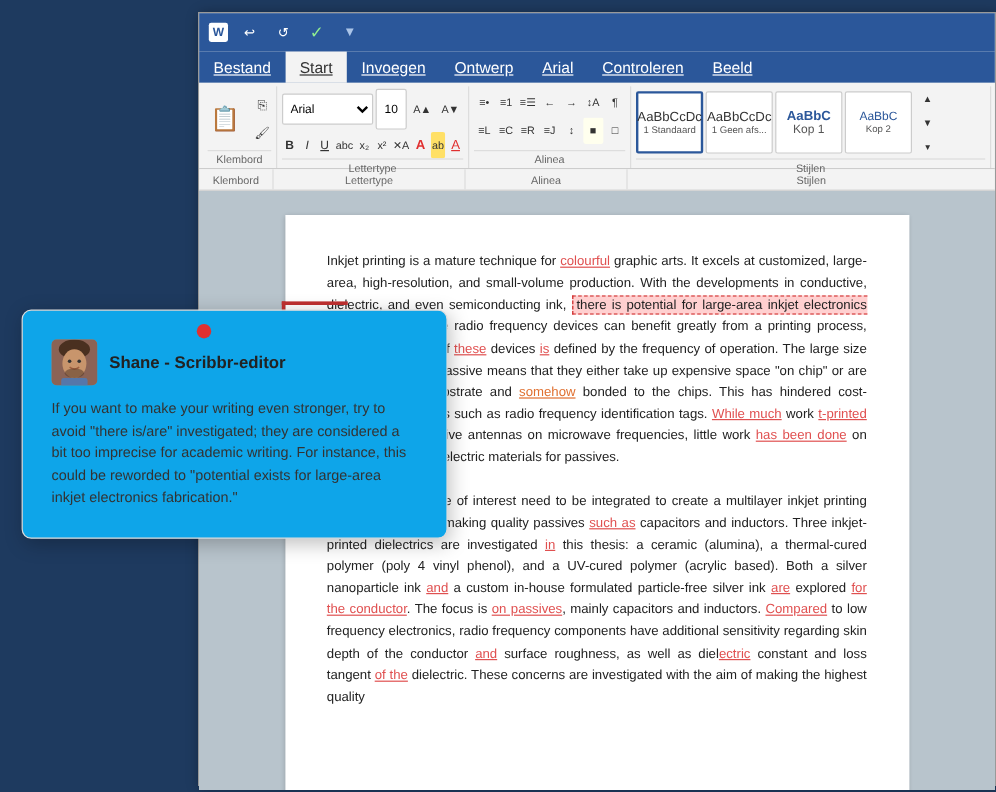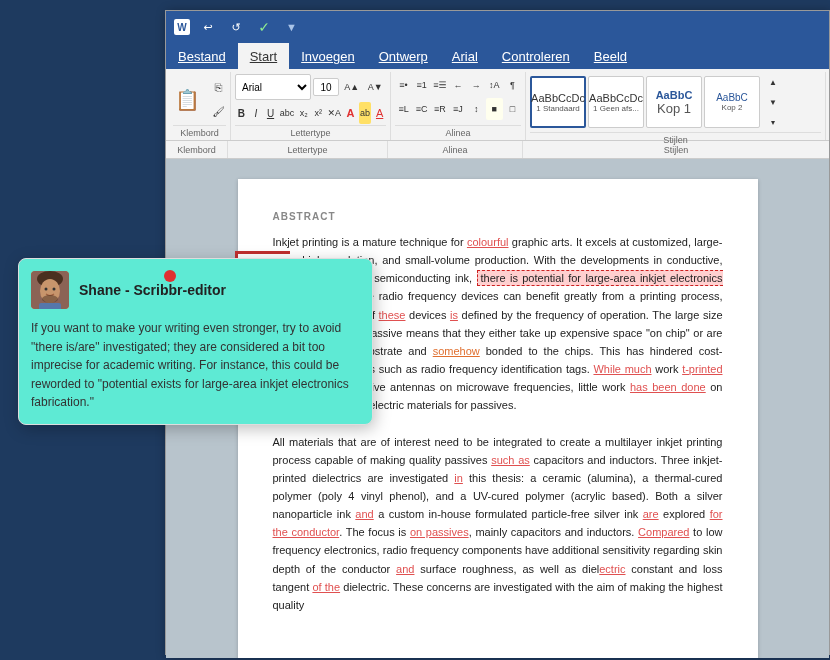--- a/index.html
+++ b/index.html
@@ -81,21 +81,21 @@
     .ribbon-select {
       font-size: 10px;
       height: 26px;
       border: 1px solid #ccc;
       border-radius: 2px;
       padding: 0 2px;
       background: #fff;
       width: 70px;
     }
     .ribbon-num {
-      width: 28px; height: 18px;
+      width: 28px; height: 34px;
       font-size: 10px;
       border: 1px solid #ccc;
       border-radius: 2px;
       padding: 0 2px;
       text-align: center;
       background: #fff;
     }
     .style-box {
       width: 56px; height: 52px;
       border: 1px solid #ccc;
@@ -155,25 +155,25 @@
       border: 1.5px dashed #cc2020;
       padding: 1px 3px;
     }
 
     
     .comment-bubble {
       position: absolute;
       left: 18px;
       top: 258px;
       width: 355px;
-      background: #5eead4;
+      background: #0ea5e9;
       border: 1px solid #ddd;
       border-radius: 8px;
       box-shadow: 2px 4px 16px rgba(0,0,0,0.25);
-      padding: 12px;
+      padding: 24px;
       z-index: 100;
     }
     .comment-header {
       display: flex;
       align-items: center;
       gap: 10px;
       margin-bottom: 10px;
     }
     .comment-avatar {
       width: 38px; height: 38px;
@@ -296,21 +296,21 @@
         <div class="style-box active">
           <div style="font-size:11px; color:#333;">AaBbCcDc</div>
           <div style="font-size:8px; color:#555;">1 Standaard</div>
         </div>
         <div class="style-box">
           <div style="font-size:11px; color:#333;">AaBbCcDc</div>
           <div style="font-size:8px; color:#555;">1 Geen afs...</div>
         </div>
         <div class="style-box">
           <div style="font-size:11px; color:#2b579a; font-weight:bold;">AaBbC</div>
-          <div style="font-size:13px; color:#555;">Kop 1</div>
+          <div style="font-size:10px; color:#555;">Kop 1</div>
         </div>
         <div class="style-box">
           <div style="font-size:10px; color:#2b579a;">AaBbC</div>
           <div style="font-size:8px; color:#555;">Kop 2</div>
         </div>
         <div style="display:flex; flex-direction:column; gap:4px;">
           <div class="ribbon-btn" style="height:16px; font-size:8px;">▲</div>
           <div class="ribbon-btn" style="height:16px; font-size:8px;">▼</div>
           <div class="ribbon-btn" style="height:16px; font-size:8px;">▾</div>
         </div>
@@ -323,21 +323,20 @@
   <div style="display:flex; height:18px; background:#f3f3f3; border-bottom:1px solid #ccc;">
     <div style="width:62px; font-size:9px; color:#666; text-align:center; display:flex; align-items:center; justify-content:center; border-right:1px solid #ddd;">Klembord</div>
     <div style="width:160px; font-size:9px; color:#666; text-align:center; display:flex; align-items:center; justify-content:center; border-right:1px solid #ddd;">Lettertype</div>
     <div style="width:135px; font-size:9px; color:#666; text-align:center; display:flex; align-items:center; justify-content:center; border-right:1px solid #ddd;">Alinea</div>
     <div style="flex:1; font-size:9px; color:#666; text-align:center; display:flex; align-items:center; justify-content:center;">Stijlen</div>
   </div>
 
   <div class="doc-area">
     <div class="doc-page">
 
-      <div class="abstract-title">ABSTRACT</div>
 
       <div class="doc-text">
         Inkjet printing is a mature technique for <span class="underline-red">colourful</span> graphic arts. It excels at customized, large-area, high-resolution, and small-volume production. With the developments in conductive, dielectric, and even semiconducting ink<span>, </span><span class="selected-highlight">there is potential for large-area inkjet electronics fabrication</span>. Passive radio frequency devices can benefit greatly from a printing process, <span class="underline-red">seeing as</span> the size of <span class="underline-red">these</span> devices <span class="underline-red">is</span> defined by the frequency of operation. The large size of radio frequency passive means that they either take up expensive space "on chip" or are fabricated on a substrate and <span class="underline-orange">somehow</span> bonded to the chips. This has hindered cost-effective applications such as radio frequency identification tags. <span class="underline-red">While much</span> work <span class="underline-red">t-printed</span> conductors for passive antennas on microwave frequencies, little work <span class="underline-red">has been done</span> on <span>the</span> printing of the dielectric materials for passives.
         <br><br>
         All materials that are of interest n­eed to be integrated to create a multilayer inkjet printing process capable of m­aking quality passives <span class="underline-red">such as</span> capacitors and inductors. Three inkjet-printed dielectrics are investigated <span class="underline-red">in</span> this thesis: a ceramic (alumina), a thermal-cured polymer (poly 4 vinyl phenol), and a UV-cured polymer (acrylic based). Both a silver nanoparticle ink <span class="underline-red">and</span> a custom in-house formulated particle-free silver ink <span class="underline-red">are</span> explored <span class="underline-red">for the conductor</span>. The focus is <span class="underline-red">on passives</span>, mainly capacitors and inductors. <span class="underline-red">Compared</span> to low frequency electronics, radio frequency components have additional sensitivity regarding skin depth of the conductor <span class="underline-red">and</span> surface roughness, as well as diel<span class="underline-red">ectric</span> constant and loss tangent <span class="underline-red">of the</span> dielectric. These concerns are investigated with the aim of making the highest quality
       </div>
 
       <div style="position:absolute; left:-3px; top:72px; width:3px; height:145px; background:#c03030; z-index:50;"></div>
 
       <div style="position:absolute; left:-3px; top:72px; width:55px; height:3px; background:#c03030; z-index:50;"></div>

